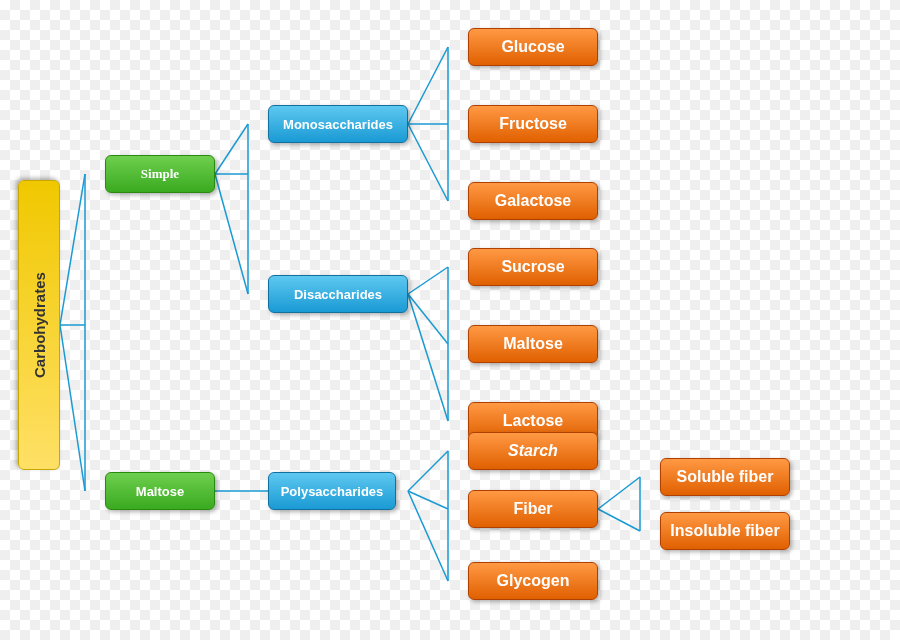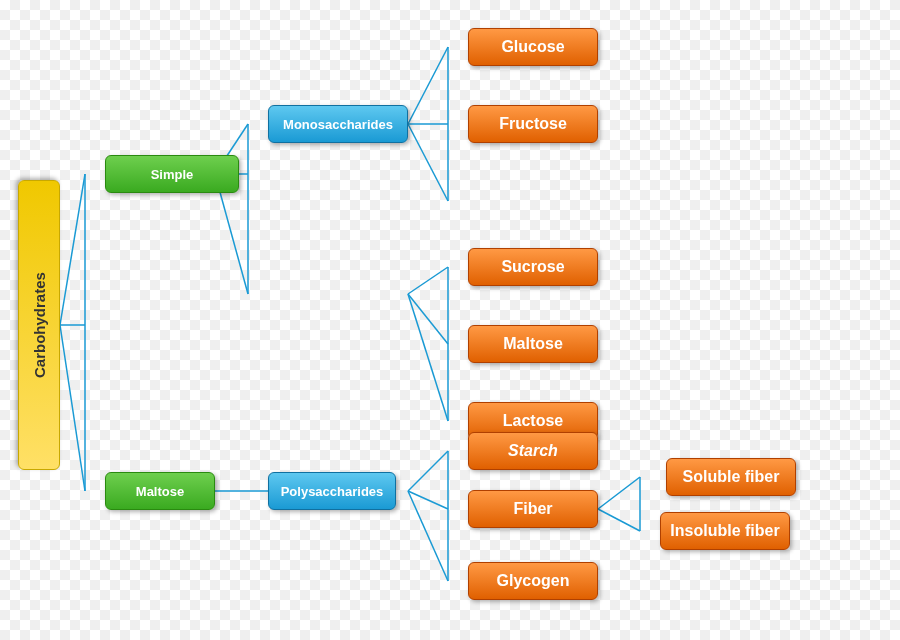--- a/index.html
+++ b/index.html
@@ -126,42 +126,44 @@
     <line x1="408" y1="491" x2="448" y2="581"></line>
     <line x1="448" y1="451" x2="448" y2="581"></line>
 
     <line x1="598" y1="509" x2="640" y2="477"></line>
     <line x1="598" y1="509" x2="640" y2="531"></line>
     <line x1="640" y1="477" x2="640" y2="531"></line>
   </svg>
 
   <div class="node node-yellow" style="left:18px; top:180px; width:42px; height:290px;">Carbohydrates</div>
 
-  <div class="node node-green" style="left:105px; top:155px; width:134px; height:38px;">Simple</div>
+  <div class="node node-green" style="left:105px; top:155px; width:110px; height:38px;font-family:Liberation Serif, serif;">Simple</div>
 
   <div class="node node-green" style="left:105px; top:472px; width:110px; height:38px;">Maltose</div>
 
   <div class="node node-blue" style="left:268px; top:105px; width:140px; height:38px;">Monosaccharides</div>
 
+  <div class="node node-blue" style="left:268px; top:275px; width:140px; height:38px;">Disaccharides</div>
 
   <div class="node node-blue" style="left:268px; top:472px; width:128px; height:38px;">Polysaccharides</div>
 
   <div class="node node-orange" style="left:468px; top:28px; width:130px; height:38px;">Glucose</div>
 
   <div class="node node-orange" style="left:468px; top:105px; width:130px; height:38px;">Fructose</div>
 
+  <div class="node node-orange" style="left:468px; top:182px; width:130px; height:38px;">Galactose</div>
 
   <div class="node node-orange" style="left:468px; top:248px; width:130px; height:38px;">Sucrose</div>
 
   <div class="node node-orange" style="left:468px; top:325px; width:130px; height:38px;">Maltose</div>
 
   <div class="node node-orange" style="left:468px; top:402px; width:130px; height:38px;">Lactose</div>
 
   <div class="node node-orange" style="left:468px; top:432px; width:130px; height:38px;font-style:italic;">Starch</div>
 
   <div class="node node-orange" style="left:468px; top:490px; width:130px; height:38px;">Fiber</div>
 
   <div class="node node-orange" style="left:468px; top:562px; width:130px; height:38px;">Glycogen</div>
 
-  <div class="node node-orange" style="left:660px; top:458px; width:130px; height:38px;margin-left:6px;">Soluble fiber</div>
+  <div class="node node-orange" style="left:660px; top:458px; width:130px; height:38px;">Soluble fiber</div>
 
   <div class="node node-orange" style="left:660px; top:512px; width:130px; height:38px;">Insoluble fiber</div>
 </div>
 
 </body></html>

